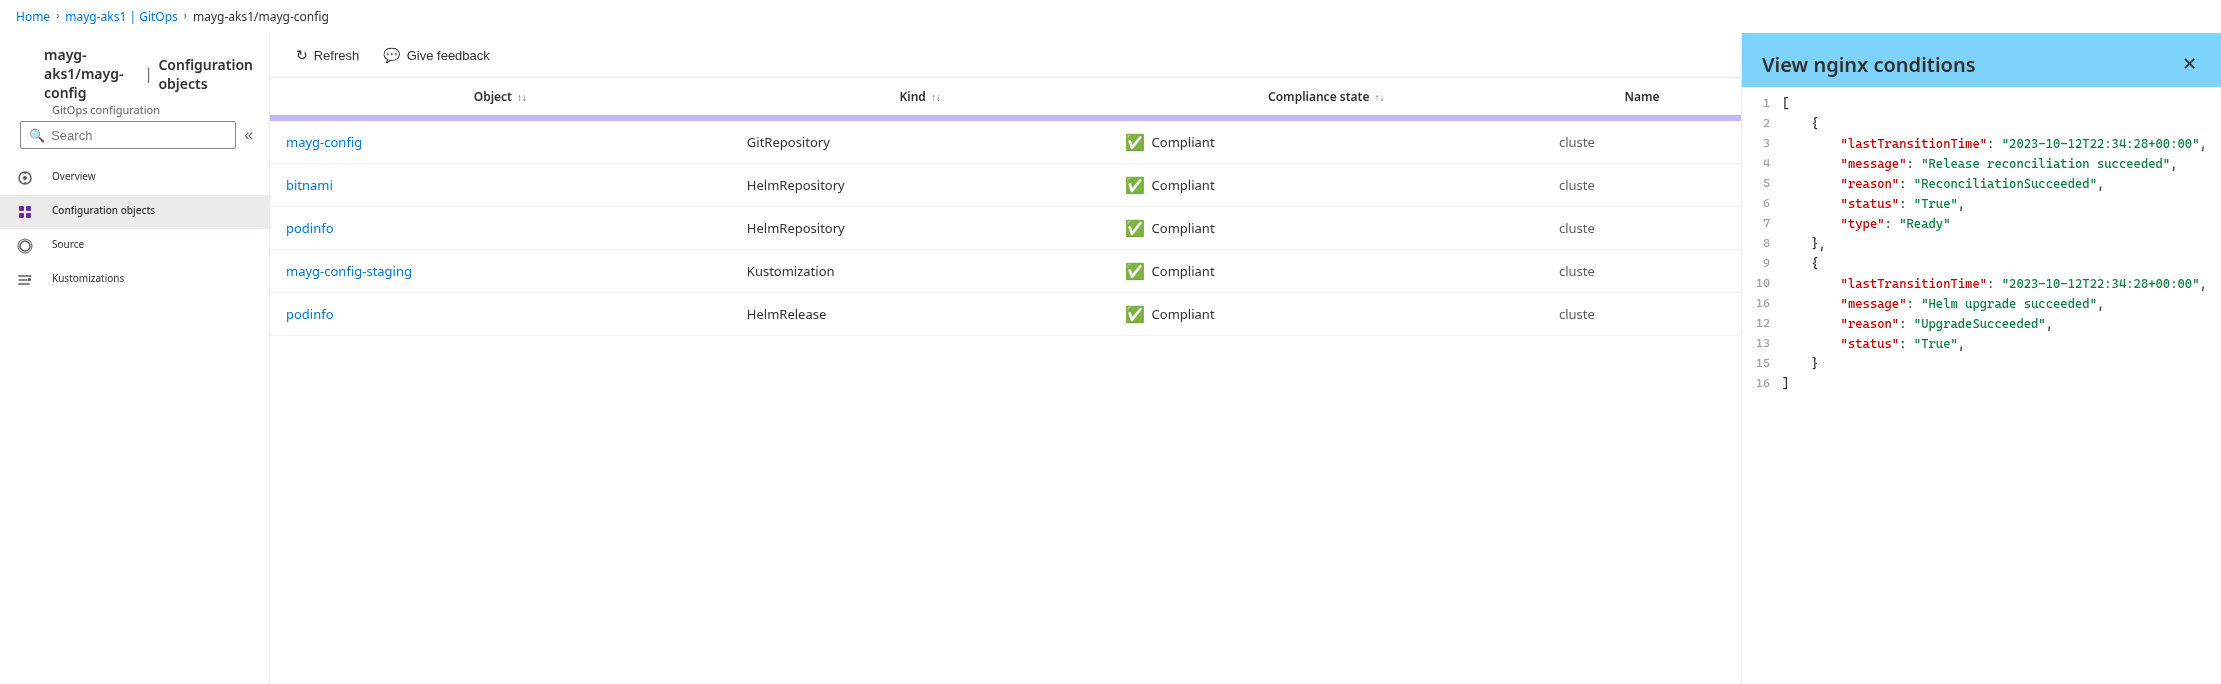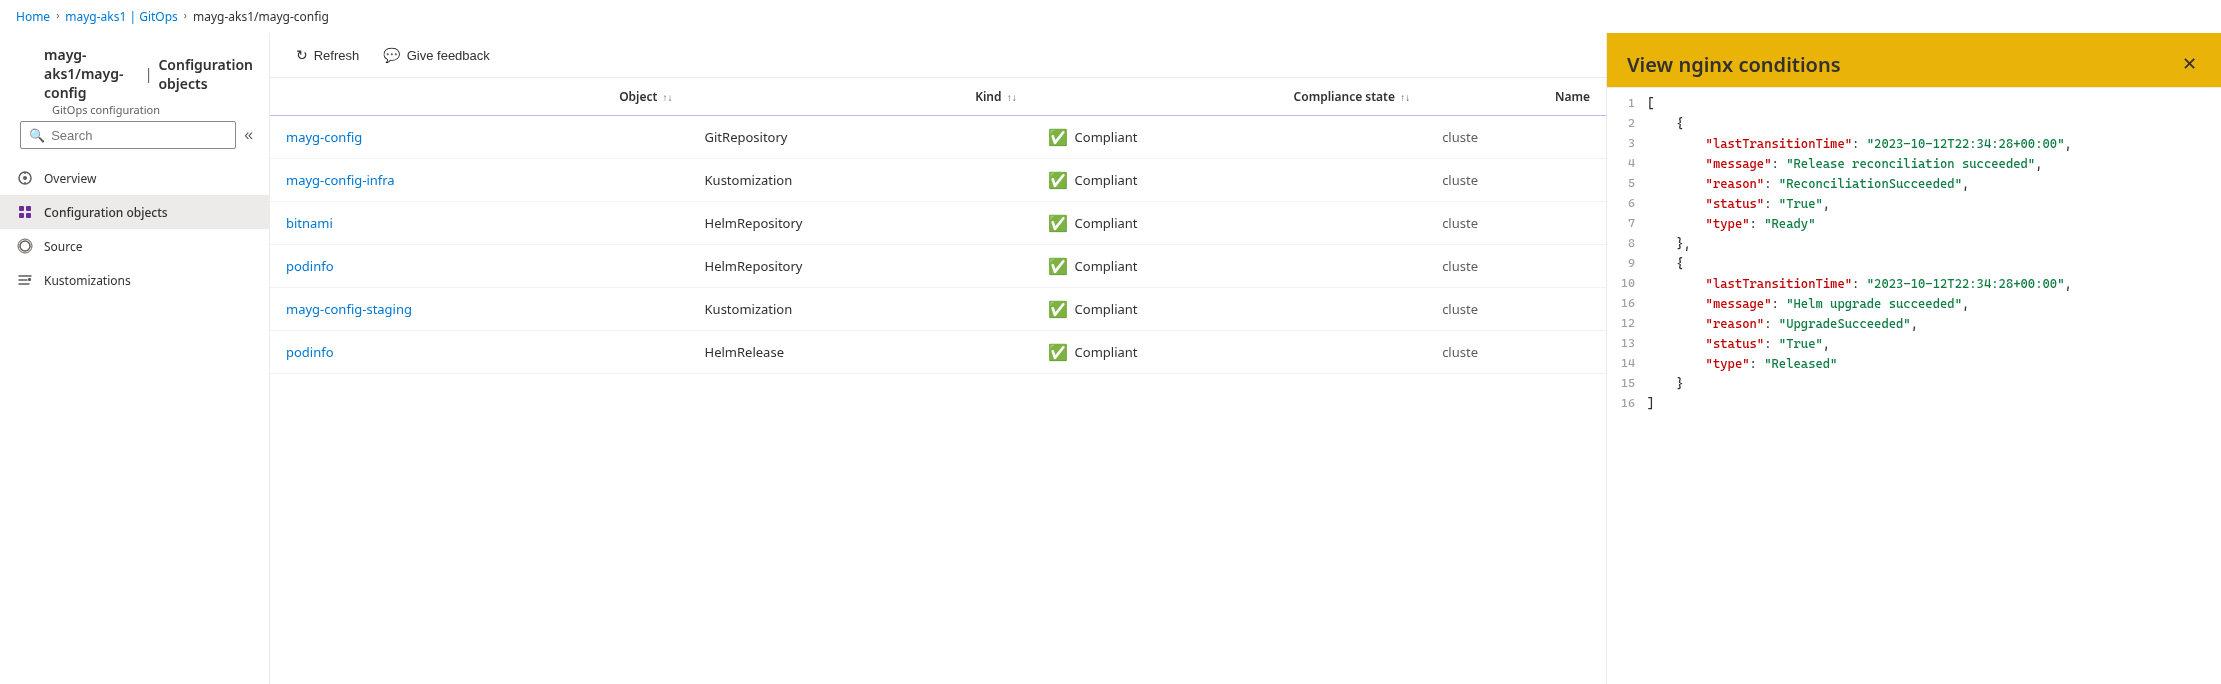--- a/index.html
+++ b/index.html
@@ -17,41 +17,41 @@
     
     .sidebar { width: 270px; border-right: 1px solid #edebe9; display: flex; flex-direction: column; flex-shrink: 0; }
     .sidebar-header { padding: 12px 16px 8px; }
     .sidebar-title { font-size: 18px; font-weight: 600; color: #323130; display: flex; align-items: center; gap: 8px; }
     .sidebar-subtitle { font-size: 11px; color: #605e5c; margin-left: 36px; }
     .sidebar-search { display: flex; align-items: center; border: 1px solid #8a8886; border-radius: 2px; margin: 8px 12px; padding: 4px 8px; gap: 6px; }
     .sidebar-search input { border: none; outline: none; font-size: 13px; flex: 1; color: #323130; }
     .sidebar-collapse { background: none; border: none; cursor: pointer; color: #605e5c; font-size: 16px; padding: 4px; }
     .sidebar-search-row { display: flex; align-items: center; justify-content: space-between; padding: 0 4px 4px; }
     .nav-list { list-style: none; }
-    .nav-item { display: flex; align-items: center; gap: 10px; padding: 8px 16px; cursor: pointer; font-size: 12px; color: #323130; }
+    .nav-item { display: flex; align-items: flex-start; gap: 18px; padding: 8px 16px; cursor: pointer; font-size: 10px; color: #323130; }
     .nav-item.active { background: #edebe9; font-weight: 500; }
     .nav-icon { width: 18px; height: 18px; flex-shrink: 0; display: flex; align-items: center; justify-content: center; }
 
     
     .main-content { flex: 1; display: flex; flex-direction: column; overflow: hidden; min-width: 0; }
     .toolbar { display: flex; align-items: center; gap: 4px; padding: 8px 16px; border-bottom: 1px solid #edebe9; }
     .toolbar-btn { display: flex; align-items: center; gap: 6px; background: none; border: none; cursor: pointer; padding: 6px 10px; font-size: 13px; color: #323130; border-radius: 2px; }
 
     
     .table-area { flex: 1; overflow: auto; }
     .data-table { width: 100%; border-collapse: collapse; }
-    .data-table th { padding: 10px 16px; text-align: right; font-weight: 600; font-size: 12px; color: #323130; border-bottom: 1px solid #c4b5fd; white-space: nowrap; cursor: pointer; user-select: none; }
+    .data-table th { padding: 10px 16px; text-align: center; font-weight: 600; font-size: 12px; color: #323130; border-bottom: 6px solid #c4b5fd; white-space: nowrap; cursor: pointer; user-select: none; }
     .data-table th .sort-icon { font-size: 10px; color: #605e5c; margin-left: 2px; }
     .data-table td { padding: 10px 16px; border-bottom: 1px solid #f3f2f1; font-size: 13px; }
     .link-cell { color: #0078d4; cursor: pointer; text-decoration: none; text-align: right; }
     .compliant-badge { display: flex; align-items: center; gap: 6px; }
     .check-icon { color: #107c10; font-size: 16px; }
 
     
-    .side-panel { width: 615px; border-left: 1px solid #edebe9; display: flex; flex-direction: column; flex-shrink: 0; background: #eab308; overflow: hidden; }
+    .side-panel { width: 480px; border-left: 1px solid #edebe9; display: flex; flex-direction: column; flex-shrink: 0; background: #7dd3fc; overflow: hidden; }
     .side-panel-header { display: flex; align-items: center; justify-content: space-between; padding: 16px 20px 8px; border-bottom: 1px solid #edebe9; }
     .side-panel-title { font-size: 20px; font-weight: 600; color: #323130; }
     .close-btn { background: none; border: none; cursor: pointer; font-size: 18px; color: #323130; padding: 4px; border-radius: 2px; }
     .code-area { flex: 1; overflow: auto; padding: 8px 0; background: #fff; font-family: 'Cascadia Code', 'Consolas', monospace; font-size: 12.5px; }
     .code-line { display: flex; min-height: 20px; }
     .line-num { width: 40px; color: #a19f9d; text-align: right; padding-right: 12px; flex-shrink: 0; user-select: none; font-size: 12px; }
     .line-content { flex: 1; white-space: pre; }
 
     
     ::-webkit-scrollbar { width: 6px; height: 6px; }
@@ -171,31 +171,20 @@
     <td>GitRepository</td>
     <td>
       <div class="compliant-badge">
         <span class="check-icon">✅</span>
         <span>Compliant</span>
       </div>
     </td>
     <td style="color:#605e5c;">cluste</td>
   </tr>
             <tr>
-    <td><a class="link-cell">mayg-config-infra</a></td>
-    <td>Kustomization</td>
-    <td>
-      <div class="compliant-badge">
-        <span class="check-icon">✅</span>
-        <span>Compliant</span>
-      </div>
-    </td>
-    <td style="color:#605e5c;">cluste</td>
-  </tr>
-            <tr>
     <td><a class="link-cell">bitnami</a></td>
     <td>HelmRepository</td>
     <td>
       <div class="compliant-badge">
         <span class="check-icon">✅</span>
         <span>Compliant</span>
       </div>
     </td>
     <td style="color:#605e5c;">cluste</td>
   </tr>
@@ -289,24 +278,20 @@
         </div>
         <div class="code-line">
           <span class="line-num">12</span>
           <span class="line-content">        <span style="color:#c00000;">"reason"</span>: <span style="color:#0e7c42;">"UpgradeSucceeded"</span>,</span>
         </div>
         <div class="code-line">
           <span class="line-num">13</span>
           <span class="line-content">        <span style="color:#c00000;">"status"</span>: <span style="color:#0e7c42;">"True"</span>,</span>
         </div>
         <div class="code-line">
-          <span class="line-num">14</span>
-          <span class="line-content">        <span style="color:#c00000;">"type"</span>: <span style="color:#0e7c42;">"Released"</span></span>
-        </div>
-        <div class="code-line">
           <span class="line-num">15</span>
           <span class="line-content">    }</span>
         </div>
         <div class="code-line">
           <span class="line-num">16</span>
           <span class="line-content">]</span>
         </div>
       </div>
   </div>
 </div>

